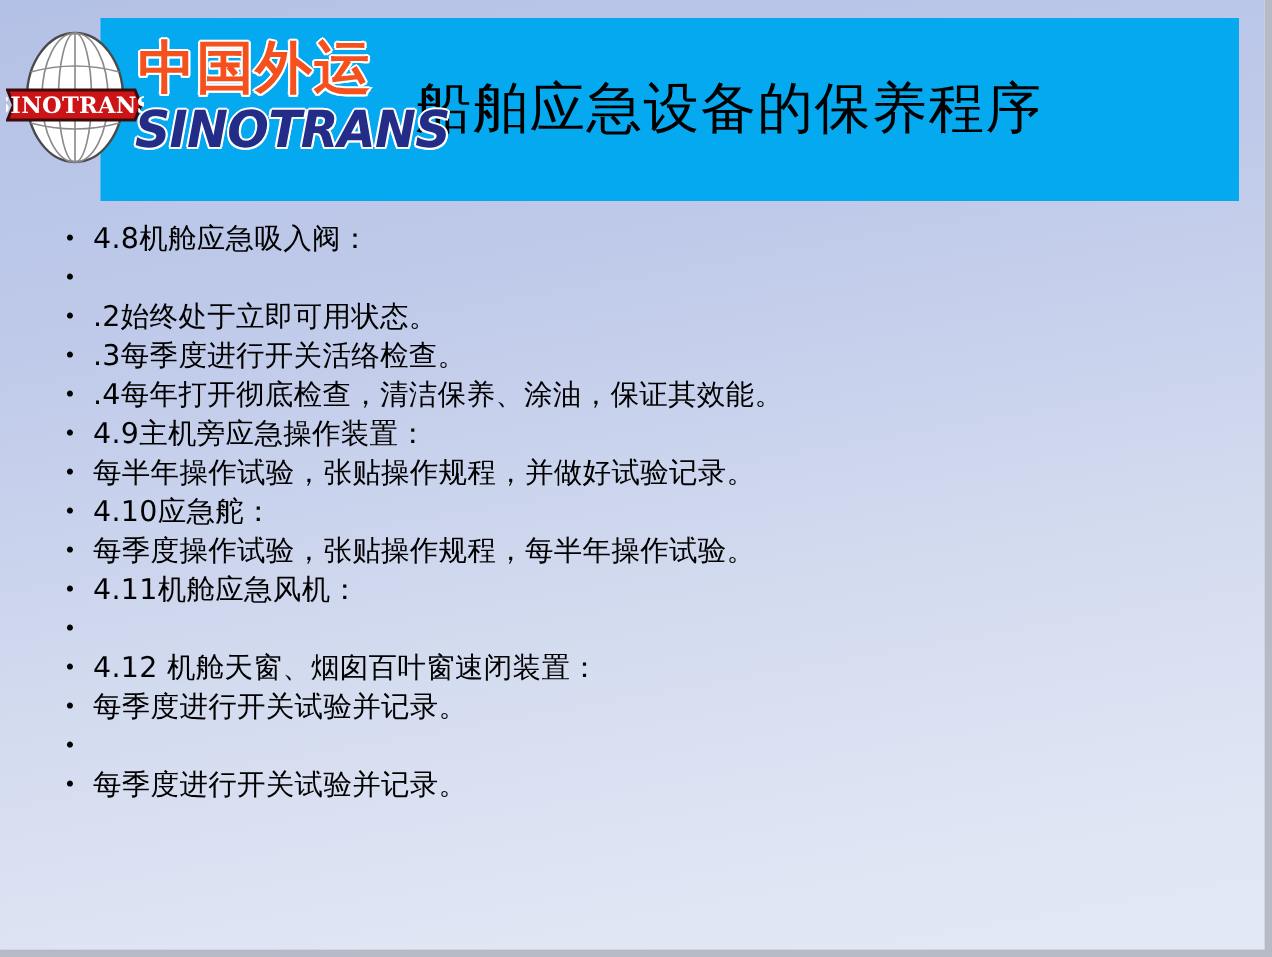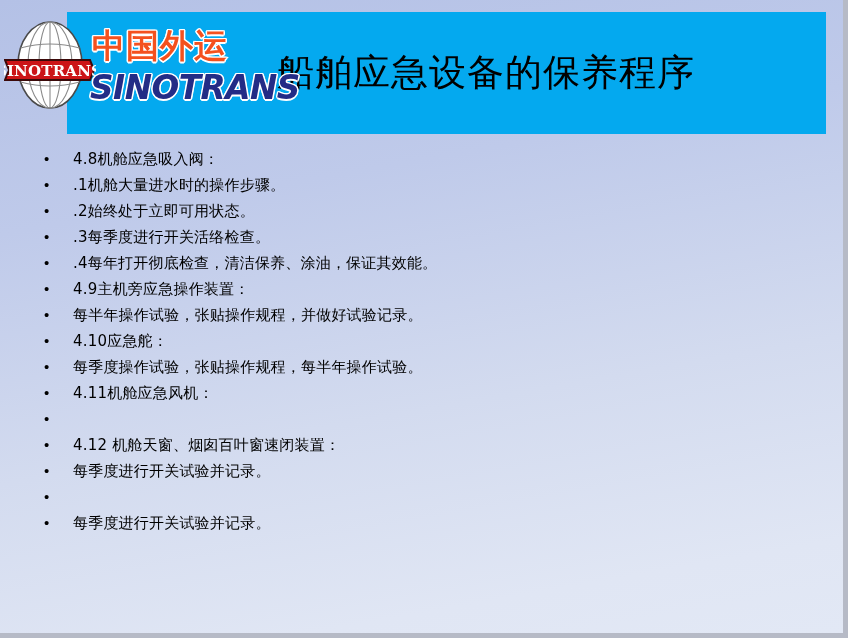--- a/index.html
+++ b/index.html
@@ -55,21 +55,21 @@
     width: 92px;
     height: 94px;
   }
 
   #logo-cn {
     position: absolute;
     left: 92px;
     top: 26px;
     width: 160px;
     height: 40px;
-    font-size: 33px;
+    font-size: 38px;
     font-weight: bold;
     color: #f4511e;
     letter-spacing: 1px;
     line-height: 40px;
     white-space: nowrap;
     -webkit-text-stroke: 1.5px #ffffff;
     paint-order: stroke fill;
     text-shadow:
       -1.5px 0 #fff, 1.5px 0 #fff, 0 -1.5px #fff, 0 1.5px #fff,
       -1px -1px #fff, 1px -1px #fff, -1px 1px #fff, 1px 1px #fff;
@@ -119,22 +119,22 @@
     width: 10px;
     height: 26px;
     line-height: 26px;
     font-size: 15px;
     color: #000;
     text-align: left;
   }
 
   .bullet-text {
     display: inline-block;
-    margin-left: 29px;
-    font-size: 15px;
+    margin-left: 18px;
+    font-size: 19px;
     color: #000000;
     font-family: "DejaVu Sans", "Liberation Sans", sans-serif;
     letter-spacing: 0.2px;
   }
 </style>
 </head>
 <body>
 
 <div id="slide">
 
@@ -163,21 +163,20 @@
 
   <div id="body-list">
 
     <div class="bullet-row">
       <span class="bullet-dot">•</span>
       <span class="bullet-text">4.8机舱应急吸入阀：</span>
     </div>
 
     <div class="bullet-row">
       <span class="bullet-dot">•</span>
-      <span class="bullet-text">.1机舱大量进水时的操作步骤。</span>
     </div>
 
     <div class="bullet-row">
       <span class="bullet-dot">•</span>
       <span class="bullet-text">.2始终处于立即可用状态。</span>
     </div>
 
     <div class="bullet-row">
       <span class="bullet-dot">•</span>
       <span class="bullet-text">.3每季度进行开关活络检查。</span>

